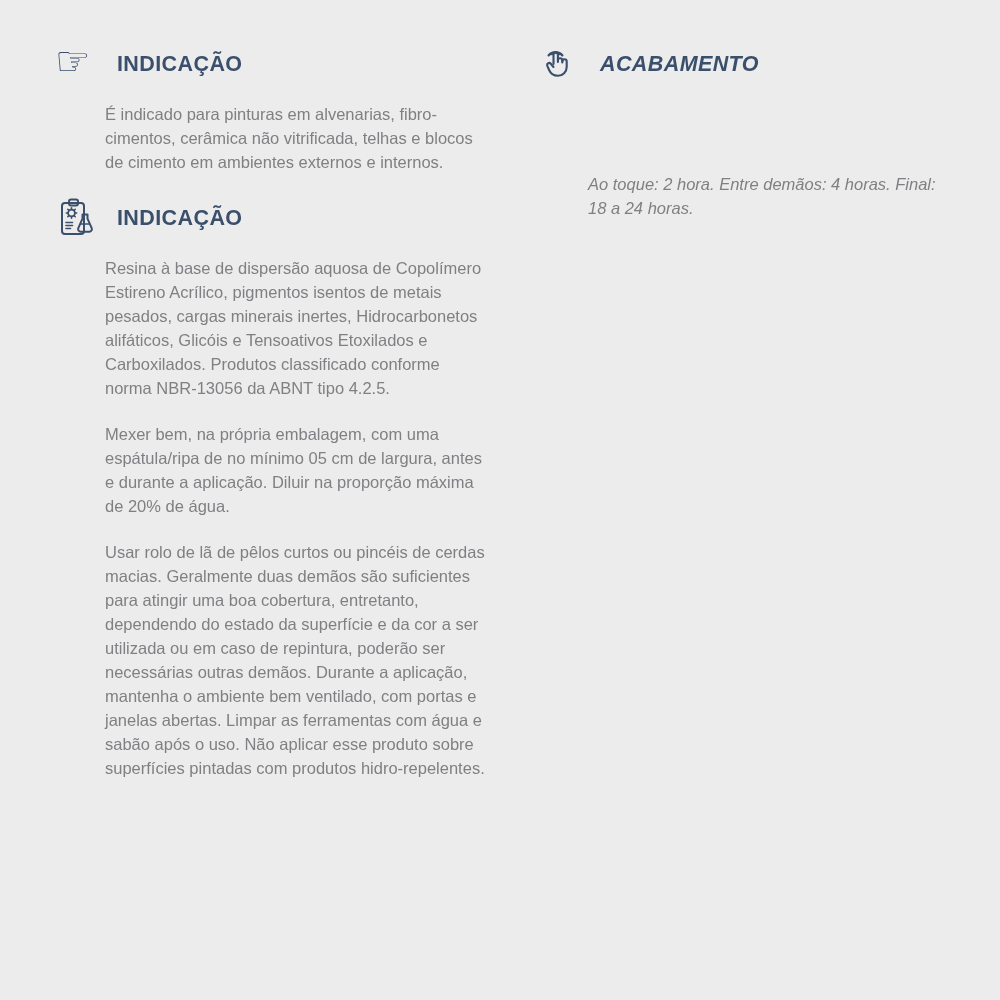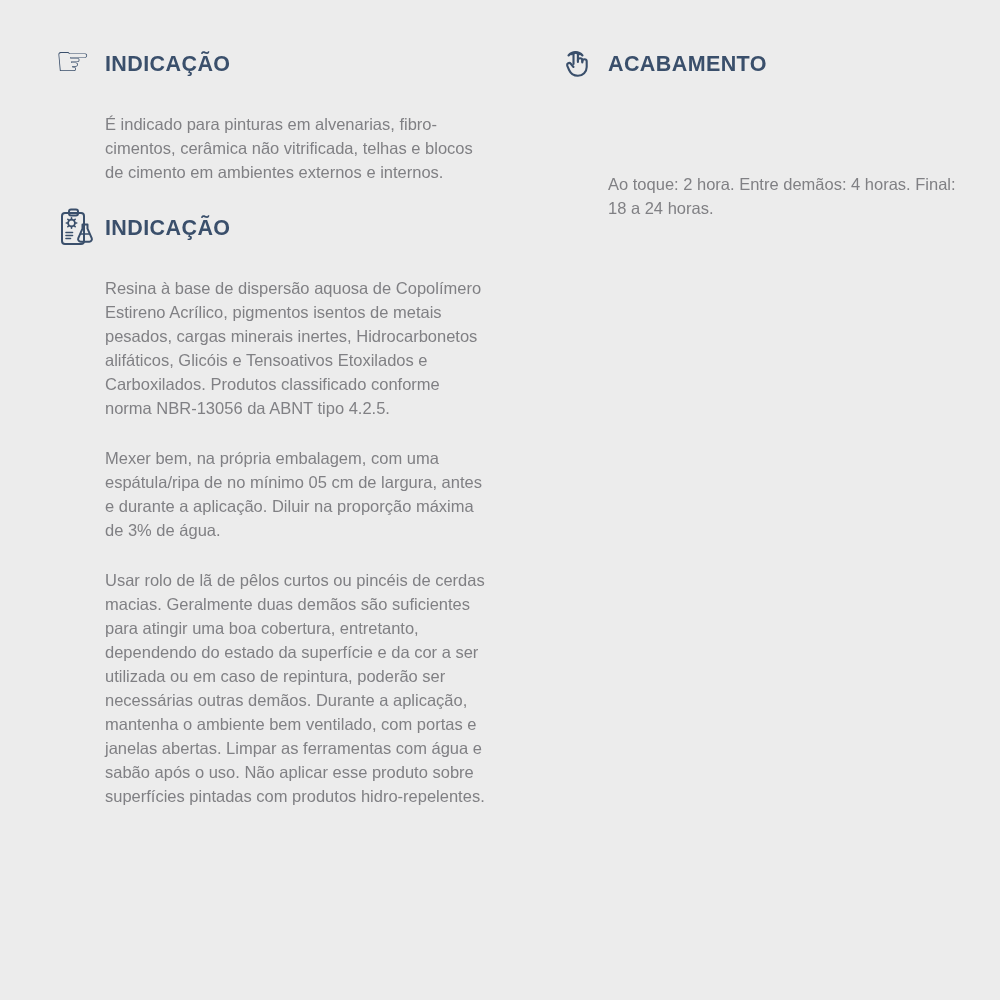--- a/index.html
+++ b/index.html
@@ -2,36 +2,36 @@
 <html lang="pt"><head>
 <meta charset="utf-8">
 <style>
   html,body{margin:0;padding:0;background:#ececec;}
   .page{
     position:relative;width:1000px;height:1000px;background:#ececec;
     font-family:"Liberation Sans",sans-serif;overflow:hidden;
   }
   .col{position:absolute;top:0;box-sizing:border-box;padding-top:42px;}
   .col-left{left:55px;width:445px;}
-  .col-right{left:558px;width:440px;}
+  .col-right{left:538px;width:440px;font-style:italic;}
   .sec{margin-bottom:22px;}
   .col-right .sec{margin-bottom:86px;}
   .sec-head{display:flex;align-items:center;height:44px;}
   .icon-box{width:50px;height:44px;display:flex;align-items:center;justify-content:flex-start;flex:0 0 50px;}
   .icon-box svg{display:block;}
   .hand-glyph{
     font-family:"DejaVu Sans",sans-serif;font-size:40px;line-height:40px;
     color:#3a4f6b;display:block;transform:translateY(-3px);
   }
   h2.sec-title{
-    margin:0;font-size:21.5px;font-weight:700;color:#3a4f6b;
+    margin:12px;font-size:21.5px;font-weight:700;color:#3a4f6b;
     letter-spacing:.4px;
   }
   p.sec-body{
-    margin:26px 0 0 50px;font-size:16.5px;line-height:24px;color:#808084;
+    margin:16px 0 0 50px;font-size:16.5px;line-height:24px;color:#808084;
     width:382px;white-space:pre-line;
   }
   .col-right p.sec-body{width:368px;}
   .stroke{fill:none;stroke:#3a4f6b;stroke-linecap:round;stroke-linejoin:round;}
   .fill{fill:#3a4f6b;stroke:none;}
 </style>
 </head>
 <body>
 
 <div class="page">
@@ -73,21 +73,21 @@
             <path class="stroke" stroke-width="2" fill="#ececec" d="M27.5 17.5 h5 v4.2 l4.2 9.4 a2.6 2.6 0 0 1 -2.4 3.6 h-8.6 a2.6 2.6 0 0 1 -2.4 -3.6 l4.2 -9.4 z"></path>
             <line class="stroke" stroke-width="1.6" x1="26" y1="27" x2="34" y2="27"></line>
           </svg>
         </span>
         <h2 class="sec-title">INDICAÇÃO</h2>
       </div>
       <p class="sec-body">Resina à base de dispersão aquosa de Copolímero Estireno Acrílico, pigmentos isentos de metais pesados, cargas minerais inertes, Hidrocarbonetos alifáticos, Glicóis e Tensoativos Etoxilados e Carboxilados. Produtos classificado conforme norma NBR-13056 da ABNT tipo 4.2.5.</p>
     </section>
 
     <section class="sec">
-      <p class="sec-body">Mexer bem, na própria embalagem, com uma espátula/ripa de no mínimo 05 cm de largura, antes e durante a aplicação. Diluir na proporção máxima de 3% de água.</p>
+      <p class="sec-body">Mexer bem, na própria embalagem, com uma espátula/ripa de no mínimo 05 cm de largura, antes e durante a aplicação. Diluir na proporção máxima de 20% de água.</p>
     </section>
 
     <section class="sec">
       <p class="sec-body">Usar rolo de lã de pêlos curtos ou pincéis de cerdas macias. Geralmente duas demãos são suficientes para atingir uma boa cobertura, entretanto, dependendo do estado da superfície e da cor a ser utilizada ou em caso de repintura, poderão ser necessárias outras demãos. Durante a aplicação, mantenha o ambiente bem ventilado, com portas e janelas abertas. Limpar as ferramentas com água e sabão após o uso. Não aplicar esse produto sobre superfícies pintadas com produtos hidro-repelentes.</p>
     </section>
 
   </div>
 
   <div class="col col-right">
 

